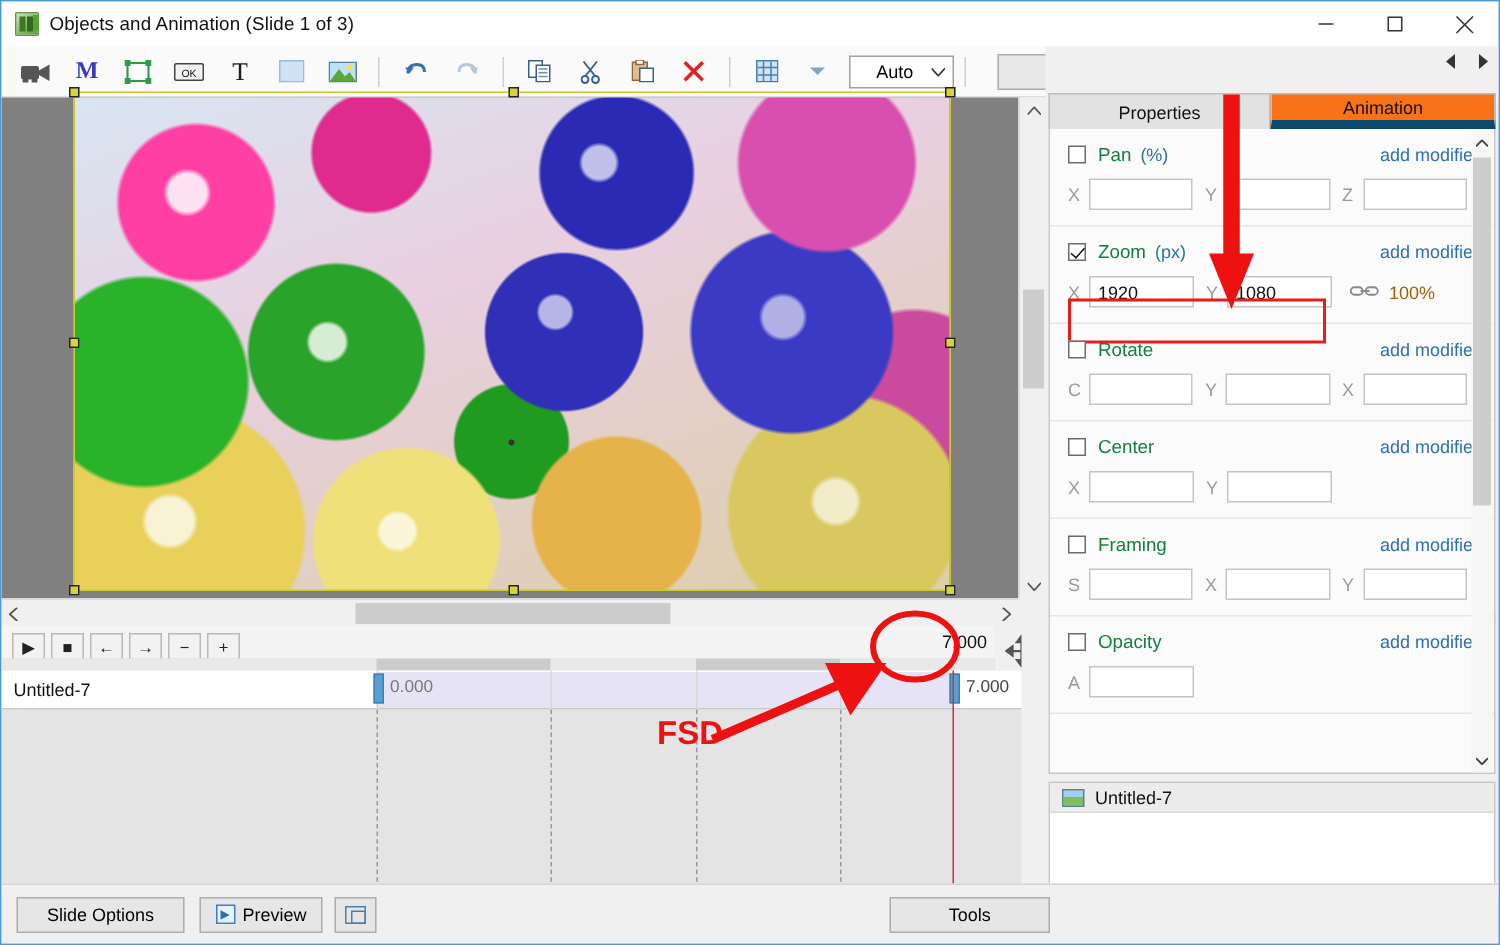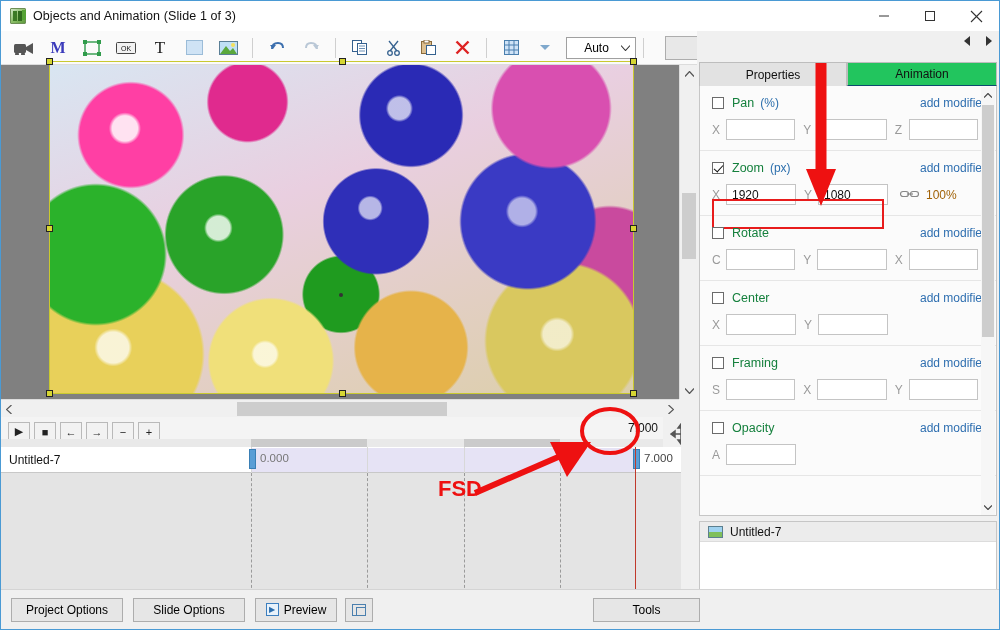--- a/index.html
+++ b/index.html
@@ -170,21 +170,21 @@
   .tl-vscroll { position:absolute; left:680px; top:416px; width:18px; height:176px; background:#f0f0f0; }
 
   
   .rpanel { position:absolute; left:696px; top:30px; width:302px; height:568px; background:#f0f0f0; }
   .tabs { position:absolute; left:0; top:31px; width:302px; height:24px; }
   .tab {
     position:absolute; top:0; height:24px; display:flex; align-items:center; justify-content:center;
     font-size:12px; color:#111; border:1px solid #bdbdbd; border-bottom:none;
   }
   .tab.inactive { background:#e2e2e2; }
-  .tab.active { background:#22c55e; border-bottom:1px solid #0c4a6e; }
+  .tab.active { background:#f97316; border-bottom:6px solid #0c4a6e; }
   .nav-arrows { position:absolute; right:6px; top:4px; display:flex; gap:14px; color:#333; }
 
   .props {
     position:absolute; left:2px; top:55px; width:298px; height:430px;
     background:#fbfbfb; border:1px solid #c6c6c6; border-top:none; overflow:hidden;
   }
   .grp { position:relative; padding:8px 10px 10px 12px; border-bottom:1px solid #e6e6e6; }
   .grp-hdr { display:flex; align-items:center; height:18px; }
   .cbx {
     width:12px; height:12px; border:1px solid #6b6b6b; background:#fff;
@@ -624,21 +624,20 @@
 
     <div class="objlist">
       <div class="objrow">
         <div class="obj-ico"></div>
         <div class="onm">Untitled-7</div>
       </div>
     </div>
   </div>
 
   <div class="bottombar">
-    <div class="bbtn w1">Project Options</div>
     <div class="bbtn w2">Slide Options</div>
     <div class="bbtn prev">
       <span class="prev-ico">▶</span>
       <span>Preview</span>
     </div>
     <div class="bbtn sq">
       <span class="copy-ico"></span>
     </div>
     <div class="bbtn tools">Tools</div>
   </div>

